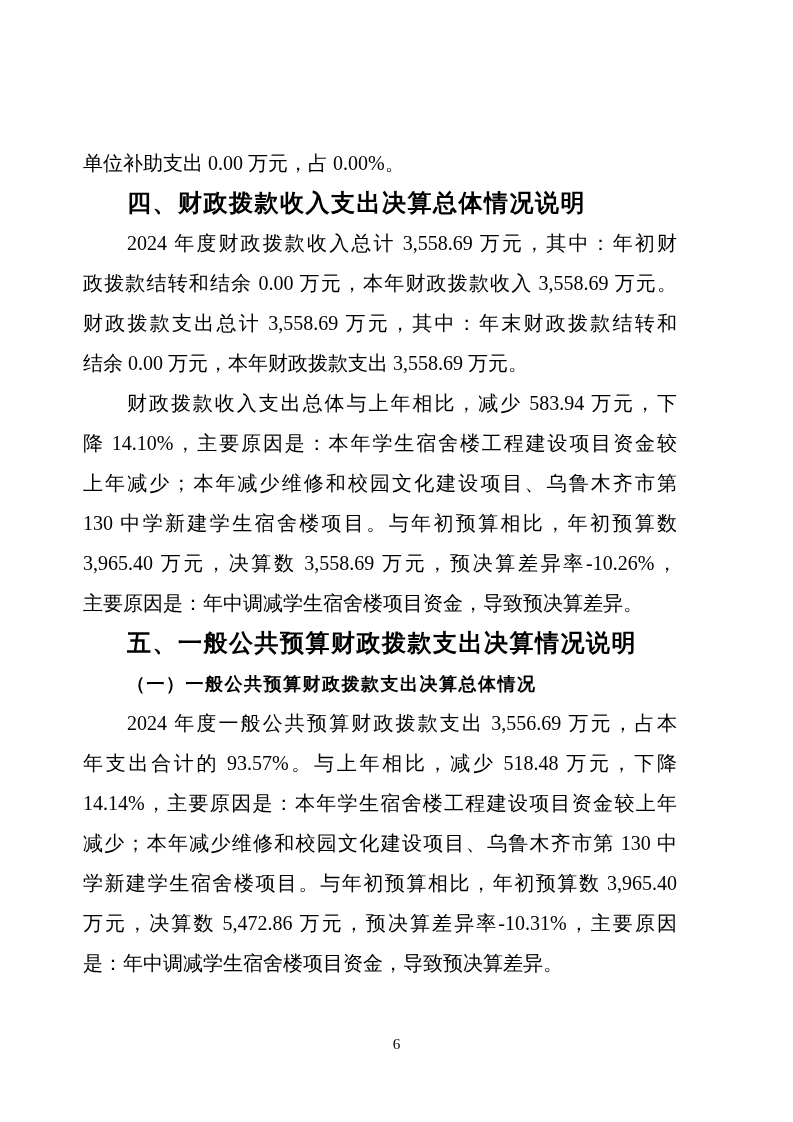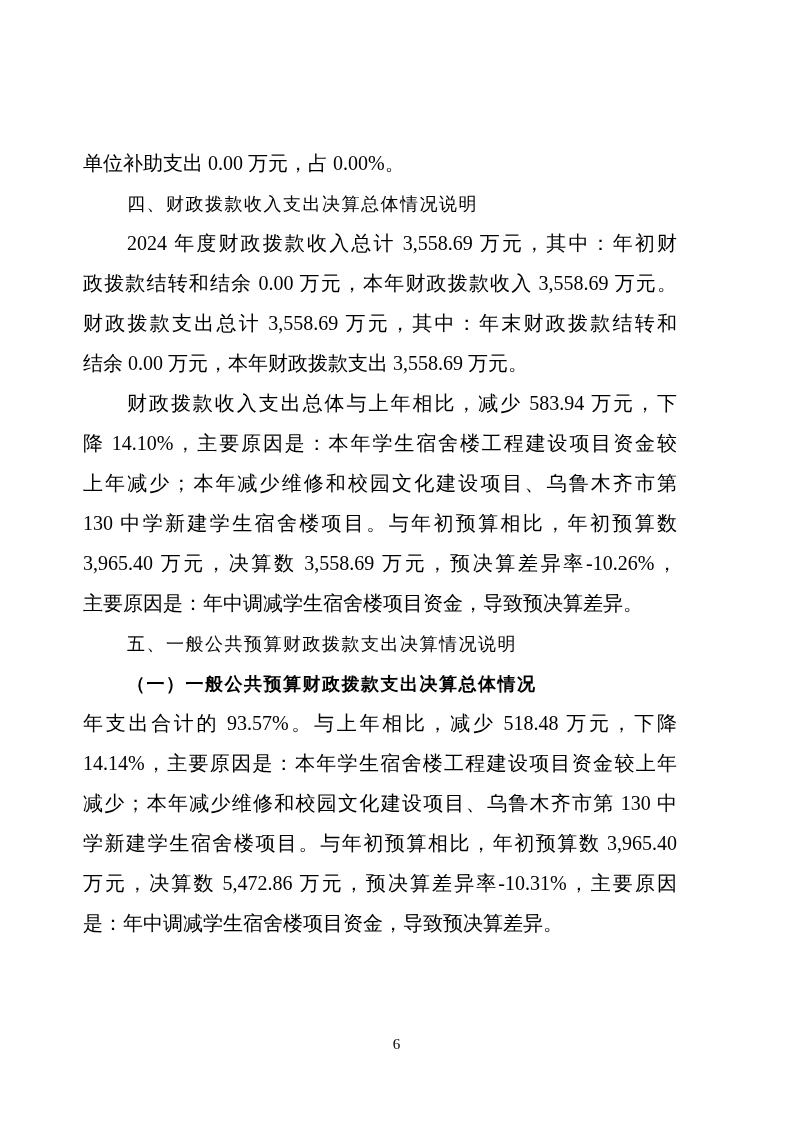--- a/index.html
+++ b/index.html
@@ -33,23 +33,23 @@
   .line.full {
     text-align: justify;
     text-align-last: justify;
   }
   .line.indent {
     text-indent: 44px;
   }
   .run-bold { font-weight: 400; }
   .run-hei {
     font-family: "Liberation Sans", sans-serif;
-    font-weight: 400;
+    font-weight: 700;
     letter-spacing: 1.5px;
-    font-size: 18px;
+    font-size: 24px;
   }
   .run-kai {
     font-weight: 700;
     letter-spacing: 1.5px;
     font-size: 18px;
   }
   .page-number {
     position: absolute;
     left: 0;
     top: 1036px;
@@ -72,20 +72,21 @@
       <div class="line full"><span class="run-bold ">财政拨款支出总计 3,558.69 万元，</span><span class="">其中：年末财政拨款结转和</span></div>
       <div class="line"><span class="">结余 0.00 万元，本年财政拨款支出 3,558.69 万元。</span></div>
       <div class="line indent full"><span class="run-bold ">财政拨款收入支出总体与上年相比，</span><span class="">减少 583.94 万元，下</span></div>
       <div class="line full"><span class="">降 14.10%，主要原因是：本年学生宿舍楼工程建设项目资金较</span></div>
       <div class="line full"><span class="">上年减少；本年减少维修和校园文化建设项目、乌鲁木齐市第</span></div>
       <div class="line full"><span class="">130 中学新建学生宿舍楼项目。</span><span class="run-bold ">与年初预算相比，</span><span class="">年初预算数</span></div>
       <div class="line full"><span class="">3,965.40 万元，决算数 3,558.69 万元，预决算差异率-10.26%，</span></div>
       <div class="line"><span class="">主要原因是：年中调减学生宿舍楼项目资金，导致预决算差异。</span></div>
       <div class="line indent"><span class="run-bold run-hei">五、一般公共预算财政拨款支出决算情况说明</span></div>
       <div class="line indent"><span class="run-bold run-kai">（一）一般公共预算财政拨款支出决算总体情况</span></div>
+      <div class="line indent full"><span class="run-bold ">2024 年度一般公共预算财政拨款支出 3,556.69 万元，</span><span class="">占本</span></div>
       <div class="line full"><span class="">年支出合计的 93.57%。</span><span class="run-bold ">与上年相比，</span><span class="">减少 518.48 万元，下降</span></div>
       <div class="line full"><span class="">14.14%，主要原因是：本年学生宿舍楼工程建设项目资金较上年</span></div>
       <div class="line full"><span class="">减少；本年减少维修和校园文化建设项目、乌鲁木齐市第 130 中</span></div>
       <div class="line full"><span class="">学新建学生宿舍楼项目。</span><span class="run-bold ">与年初预算相比，</span><span class="">年初预算数 3,965.40</span></div>
       <div class="line full"><span class="">万元，决算数 5,472.86 万元，预决算差异率-10.31%，主要原因</span></div>
       <div class="line"><span class="">是：年中调减学生宿舍楼项目资金，导致预决算差异。</span></div>
     </div>
   <div class="page-number">6</div>
 </div>
 

